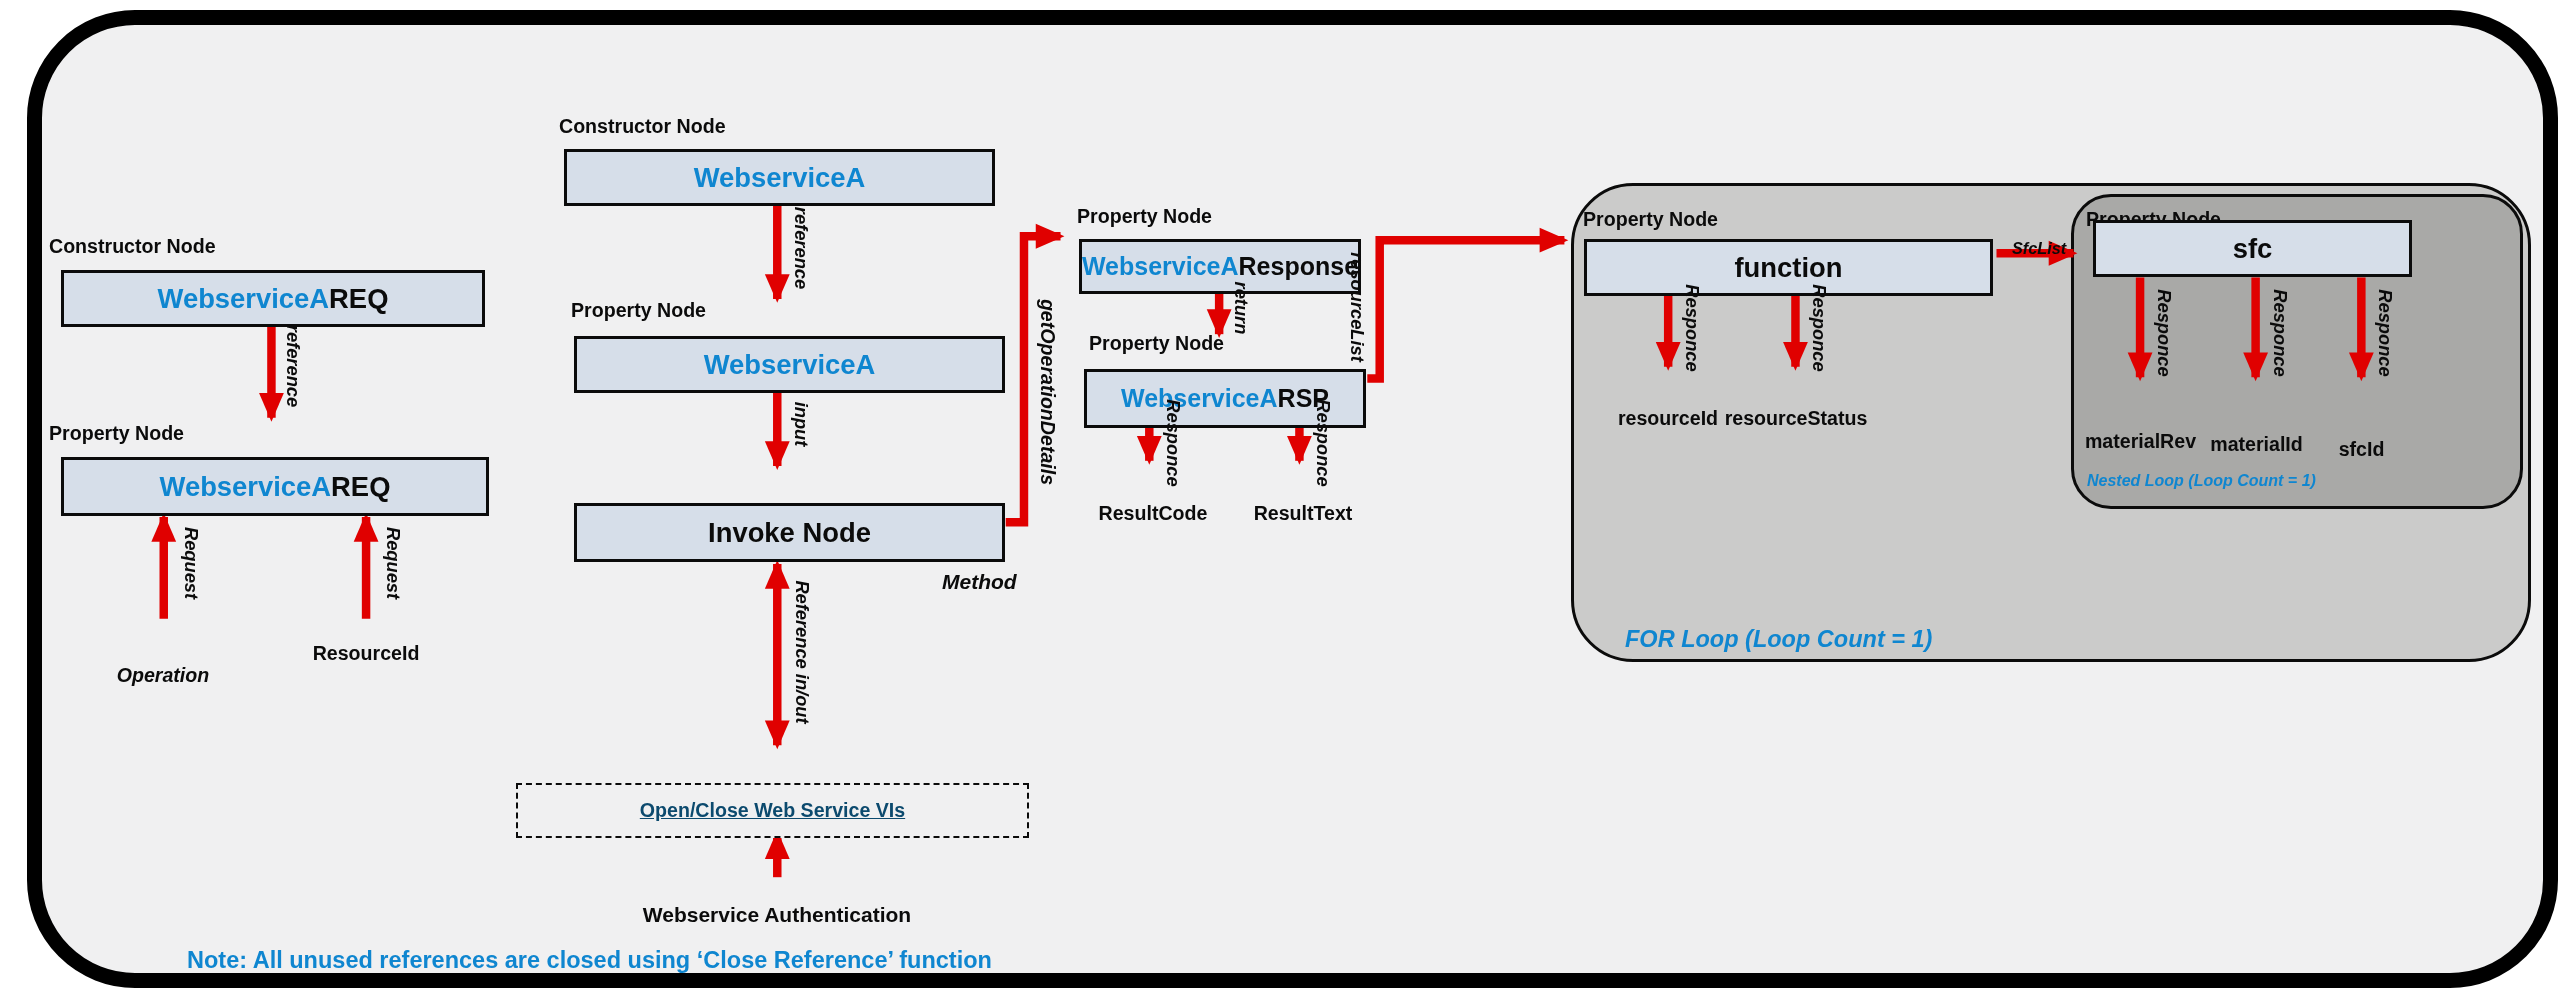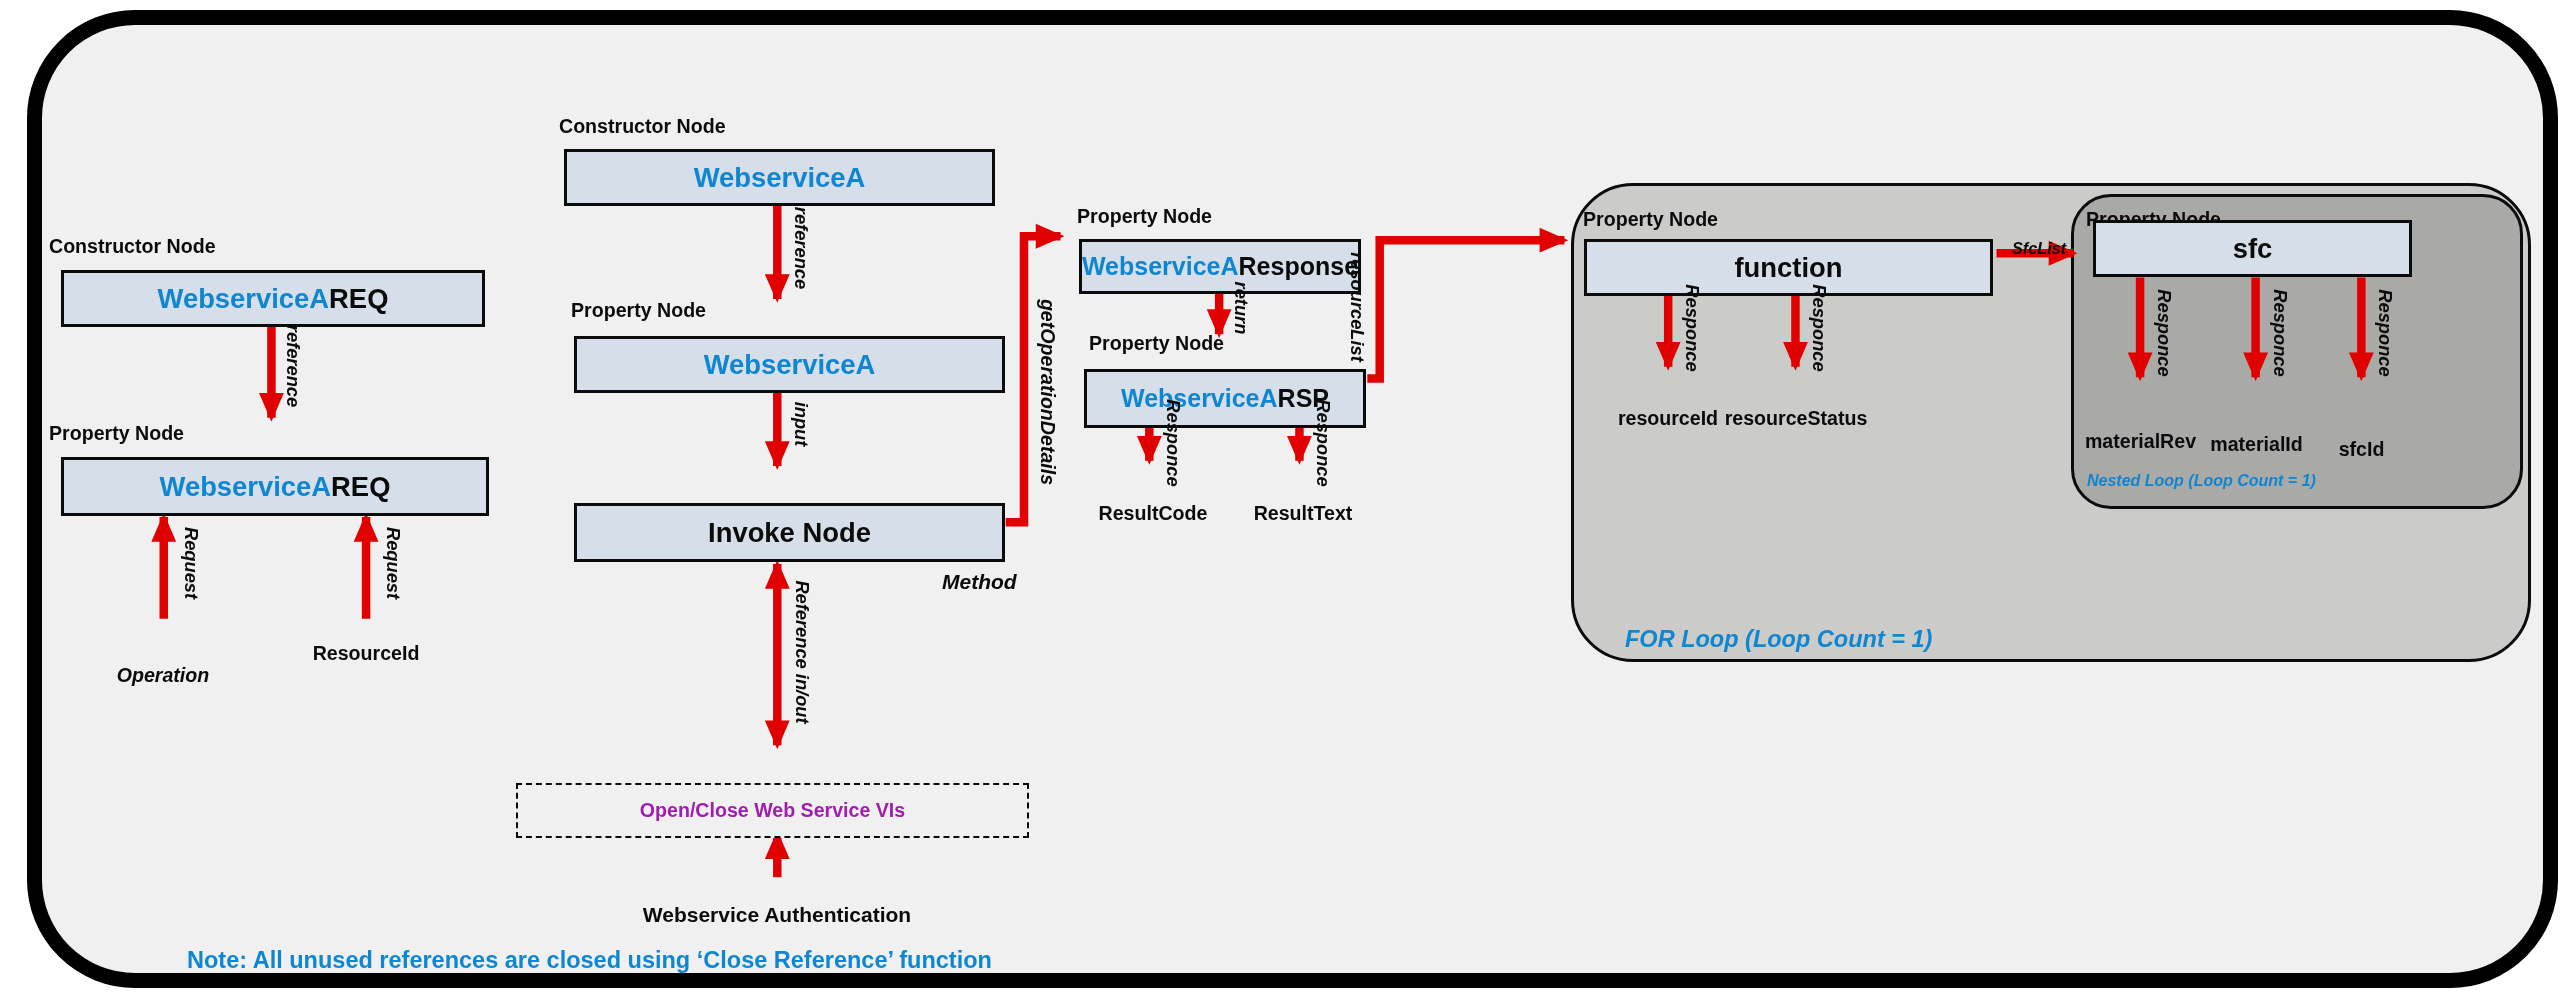--- a/index.html
+++ b/index.html
@@ -18,21 +18,21 @@
   .t-blue{color:var(--accent-blue);}
   .t-black{color:#0b0b0b;}
   .rot-label{position:absolute;transform:translate(-50%,-50%) rotate(90deg);
     font-size:18.3px;font-weight:bold;font-style:italic;color:#0b0b0b;white-space:nowrap;}
   .leaf{font-size:19.6px;font-weight:bold;color:#0b0b0b;text-align:center;white-space:nowrap;}
   .loop{position:absolute;border:3.3px solid #0b0b0b;}
   .for-loop{background:var(--for-loop-fill);border-radius:62px;}
   .nested-loop{background:var(--nested-loop-fill);border-radius:40px;}
   .loop-caption{font-size:23.5px;font-weight:bold;font-style:italic;color:var(--accent-blue);white-space:nowrap;}
   .dashed-box{border:2px dashed #0b0b0b;background:var(--canvas-fill);display:flex;
-    align-items:center;justify-content:center;font-size:19.6px;font-weight:bold;color:#a21caf;white-space:nowrap;}
+    align-items:center;justify-content:center;font-size:19.6px;font-weight:bold;color:#0c4a6e;white-space:nowrap;text-decoration:underline;}
   .method-label{font-size:21px;font-weight:bold;font-style:italic;color:#0b0b0b;white-space:nowrap;}
   .small-wire-label{font-size:16.3px;font-weight:bold;font-style:italic;color:#0b0b0b;white-space:nowrap;}
   .note{font-size:23.5px;font-weight:bold;color:var(--accent-blue);white-space:nowrap;}
   svg.wires{position:absolute;left:0;top:0;}
   .wire{stroke:var(--accent-red);stroke-width:13px;fill:none;}
   .wirehead{fill:var(--accent-red);}
 </style>
 </head>
 <body>
 

